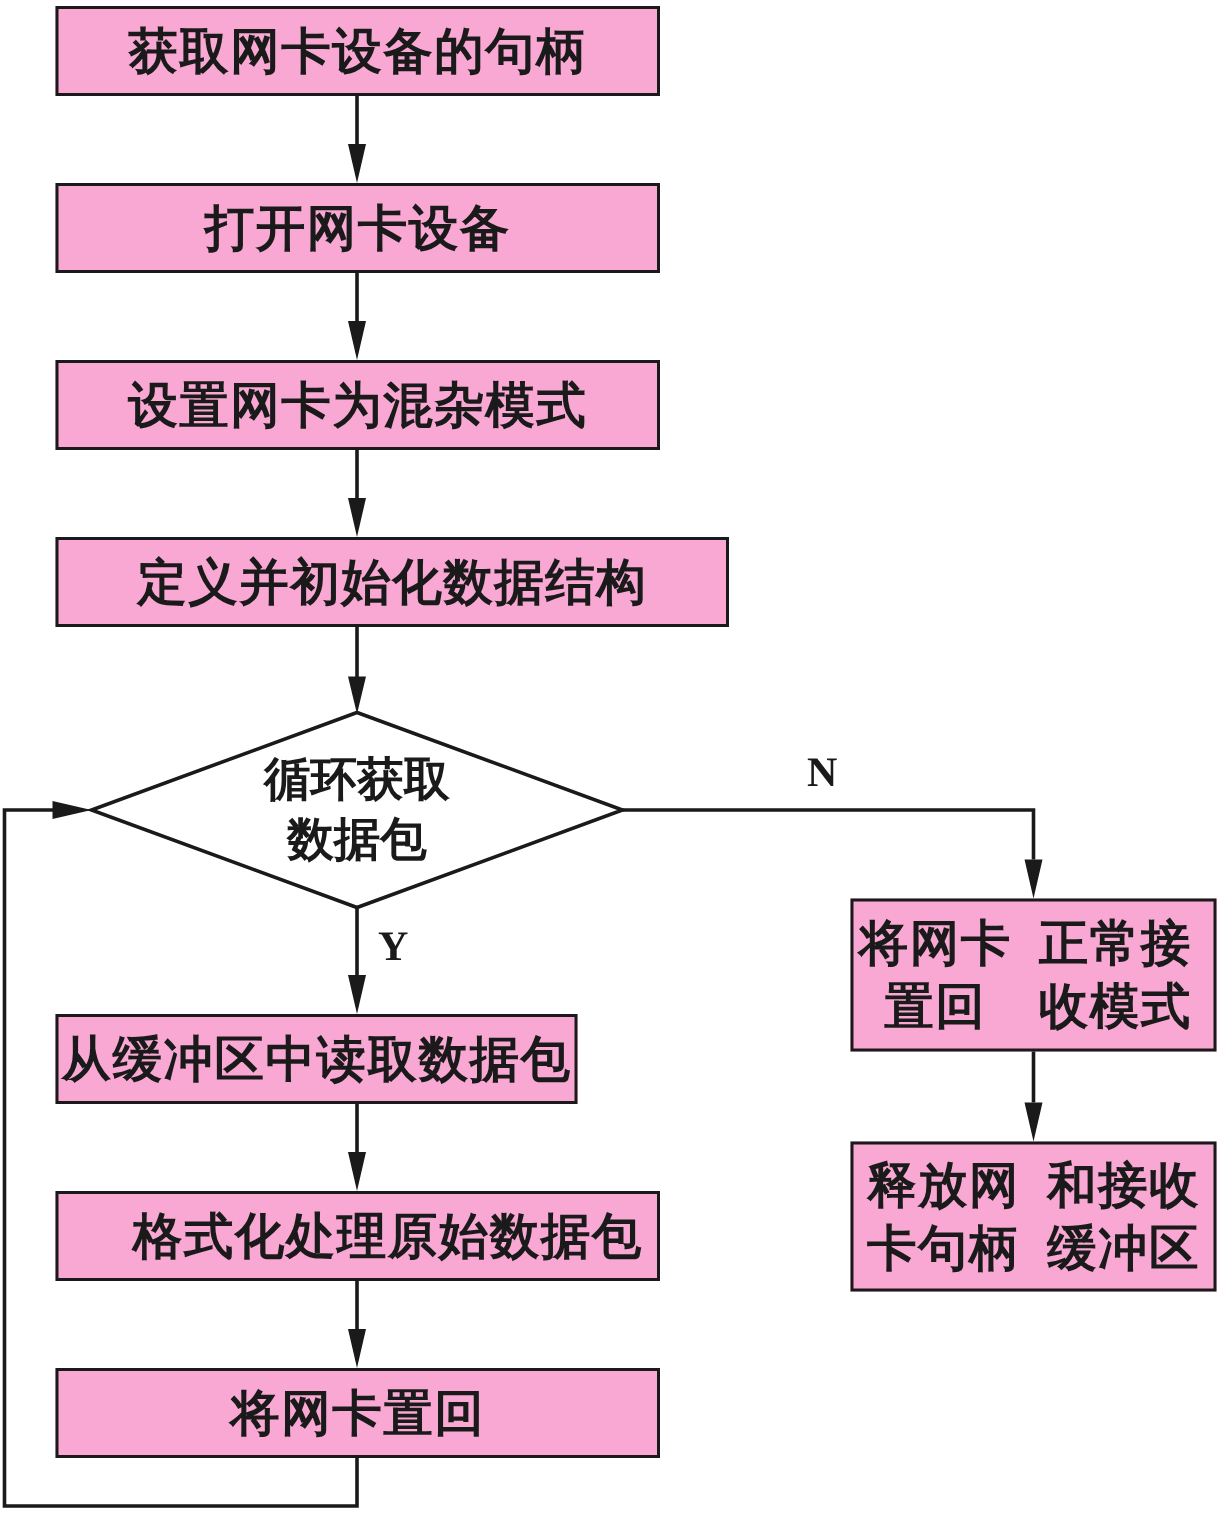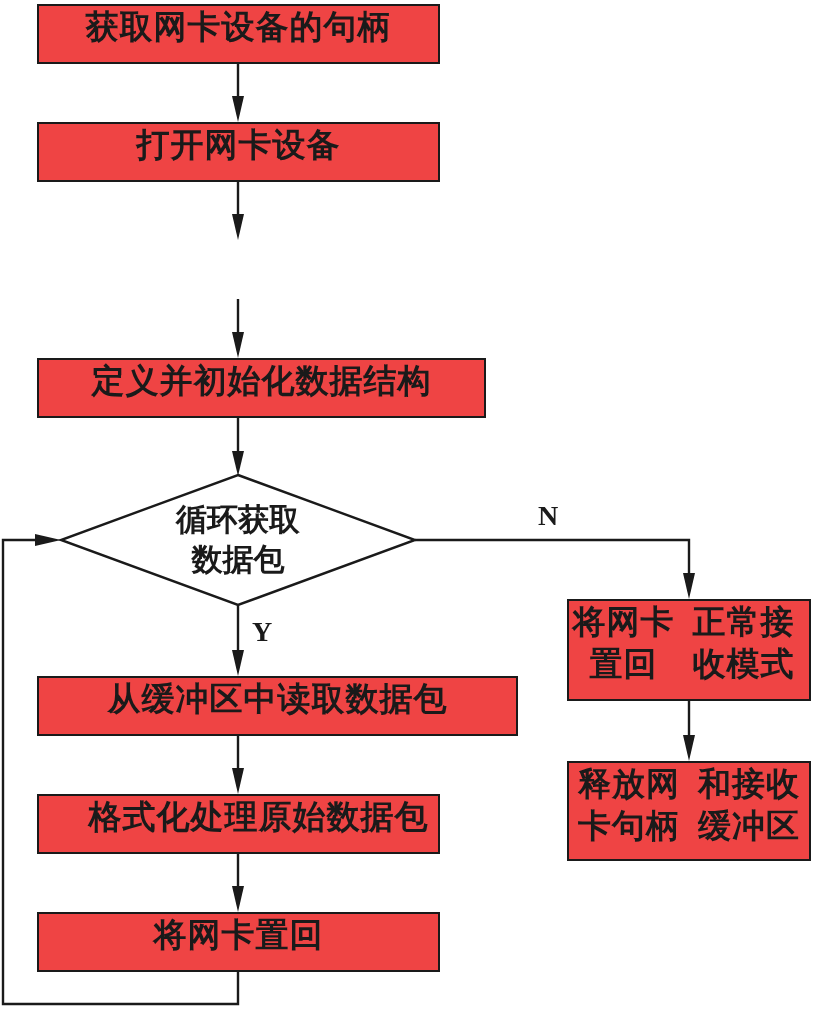--- a/index.html
+++ b/index.html
@@ -1,20 +1,20 @@
 <!DOCTYPE html>
 <html><head>
   <meta charset="utf-8">
   <style>
     html, body { margin: 0; padding: 0; background: #ffffff; }
     body { width: 813px; height: 1009px; position: relative; overflow: hidden;
            font-family: "DejaVu Serif", "Liberation Serif", serif; color: #1a1a1a; }
     .diagram { position: absolute; left: 0; top: 0; width: 813px; height: 1009px; }
-    .node { position: absolute; box-sizing: border-box; border: 2.4px solid #1a1a1a; background: #ef4444;
-            display: flex; justify-content: center; text-align: center;
+    .node { position: absolute; box-sizing: border-box; border: 2.4px solid #1a1a1a; background: #f9a8d4;
+            display: flex; align-items: center; justify-content: center; text-align: center;
             font-size: 33px; line-height: 42px; font-weight: bold; letter-spacing: 1px; }
     .node span { display: block; }
     .dlabel { position: absolute; text-align: center; font-size: 31px; line-height: 40px; font-weight: bold; }
     .edge-label { position: absolute; font-size: 28px; font-weight: bold; font-family: "Liberation Serif", "DejaVu Serif", serif; }
   </style>
 </head>
 <body>
 
 <div class="diagram">
   <svg width="813" height="1009" style="position:absolute;left:0;top:0">
@@ -53,33 +53,36 @@
       <polygon points="683,735 695,735 689,761"></polygon>
     </g>
   </svg>
 
   <div class="node" style="left:37px;top:4px;width:403px;height:60px;">
     <span>获取网卡设备的句柄</span>
   </div>
   <div class="node" style="left:37px;top:122px;width:403px;height:60px;">
     <span>打开网卡设备</span>
   </div>
+  <div class="node" style="left:37px;top:240px;width:403px;height:60px;">
+    <span>设置网卡为混杂模式</span>
+  </div>
   <div class="node" style="left:37px;top:358px;width:449px;height:60px;">
     <span>定义并初始化数据结构</span>
   </div>
 
   <div class="dlabel" style="left:138px;top:500px;width:200px;font-family:Liberation Serif, serif;">
     <span style="display:block">循环获取</span>
     <span style="display:block">数据包</span>
   </div>
 
   <div class="edge-label" style="left:252px;top:616px;">Y</div>
   <div class="edge-label" style="left:538px;top:500px;">N</div>
 
-  <div class="node" style="left:37px;top:676px;width:481px;height:60px;">
+  <div class="node" style="left:37px;top:676px;width:348px;height:60px;">
     <span>从缓冲区中读取数据包</span>
   </div>
   <div class="node" style="left:37px;top:794px;width:403px;height:60px;padding-left:40px;">
     <span>格式化处理原始数据包</span>
   </div>
   <div class="node" style="left:37px;top:912px;width:403px;height:60px;">
     <span>将网卡置回</span>
   </div>
 
   <div class="node" style="left:567px;top:599px;width:244px;height:102px;flex-direction:row;">

